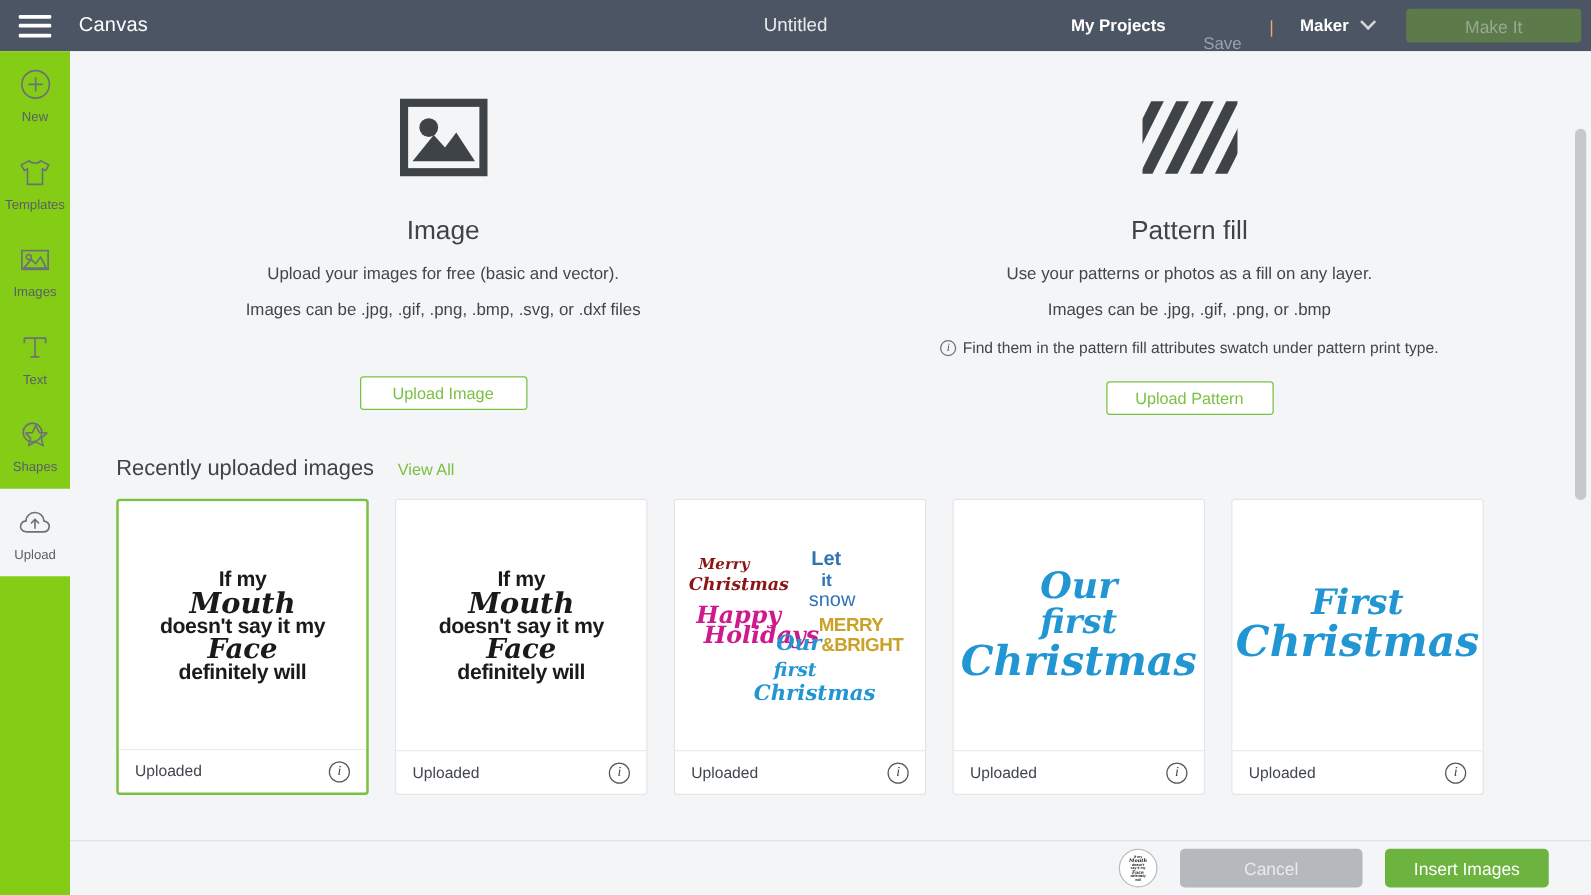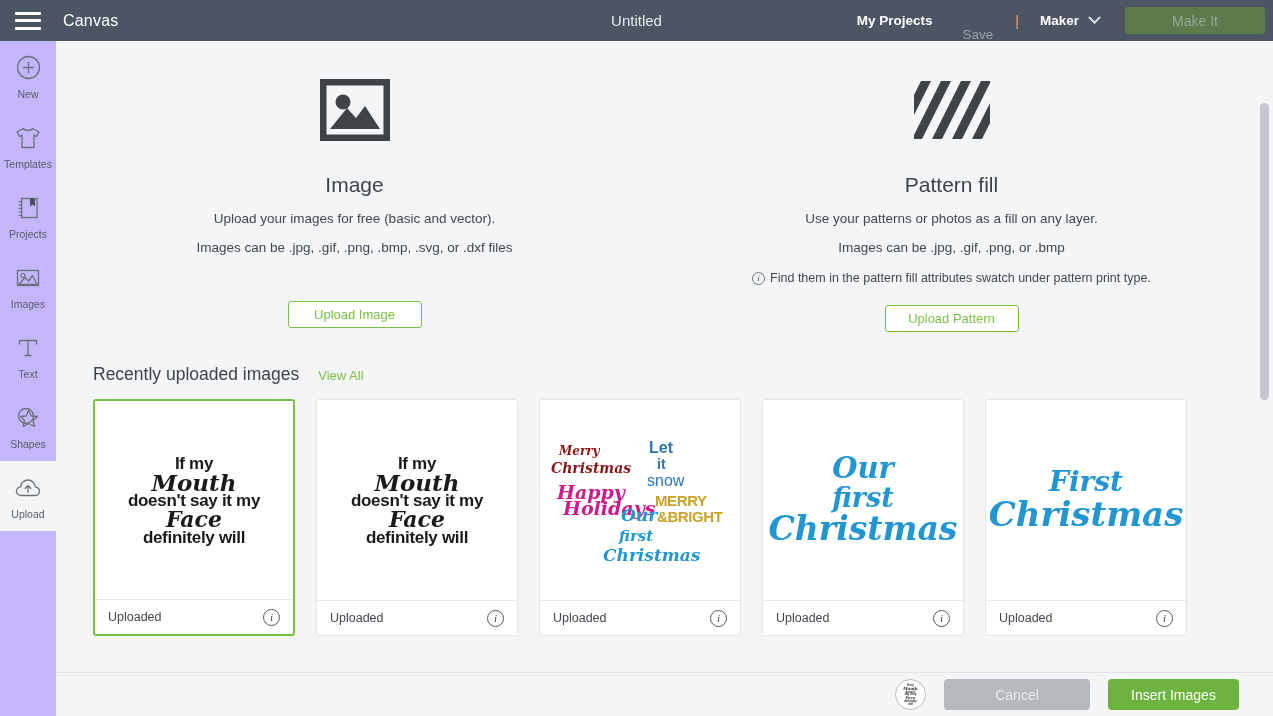--- a/index.html
+++ b/index.html
@@ -43,21 +43,21 @@
   .makeit {
     margin-left: 26px; width: 140px; height: 27px; border-radius: 3px;
     background: #5d7a4b; color: #98a892; font-size: 14px;
     display: flex; align-items: center; justify-content: center;
     cursor: default; border: none;
   }
 
   
   .sidebar {
     position: absolute; top: 41px; left: 0; width: 56px; height: 675px;
-    background: #c4b5fd;
+    background: #84cc16;
   }
   .sb-item {
     width: 56px; height: 70px; display: flex; flex-direction: column;
     align-items: center; justify-content: center; cursor: pointer;
   }
   .sb-item.active { background: #f4f5f7; }
   .sb-icon { height: 30px; display: flex; align-items: center; justify-content: center; }
   .sb-label { font-size: 10.5px; color: #596067; margin-top: 5px; }
 
   
@@ -253,30 +253,20 @@
     <div class="sb-item">
       <div class="sb-icon">
         <svg width="28" height="24" viewBox="0 0 28 24">
           <path d="M9.5 2.5 L3 6 L5.5 10.5 L8 9 L8 21.5 L20 21.5 L20 9 L22.5 10.5 L25 6 L18.5 2.5
                    C17.5 5 10.5 5 9.5 2.5 Z" fill="none" stroke="#6b7178" stroke-width="1.3" stroke-linejoin="round"></path>
         </svg>
       </div>
       <div class="sb-label">Templates</div>
     </div>
 
-    <div class="sb-item">
-      <div class="sb-icon">
-        <svg width="26" height="26" viewBox="0 0 26 26">
-          <rect x="6.5" y="3.5" width="15.5" height="19" fill="none" stroke="#6b7178" stroke-width="1.3"></rect>
-          <path d="M3.5 6.5h4M3.5 10h4M3.5 13.5h4M3.5 17h4M3.5 20.5h4" stroke="#6b7178" stroke-width="1.2"></path>
-          <path d="M15 3.5 h5 v8 l-2.5-2 -2.5 2 z" fill="#4a5057"></path>
-        </svg>
-      </div>
-      <div class="sb-label">Projects</div>
-    </div>
 
     <div class="sb-item">
       <div class="sb-icon">
         <svg width="26" height="22" viewBox="0 0 26 22">
           <rect x="2.5" y="3.5" width="21" height="15" fill="none" stroke="#6b7178" stroke-width="1.3"></rect>
           <circle cx="8" cy="8.5" r="2" fill="none" stroke="#6b7178" stroke-width="1.2"></circle>
           <path d="M4 17.5 L10 10.5 L13.5 14 L17.5 8.5 L22 17.5 Z" fill="none" stroke="#6b7178" stroke-width="1.3" stroke-linejoin="round"></path>
         </svg>
       </div>
       <div class="sb-label">Images</div>

